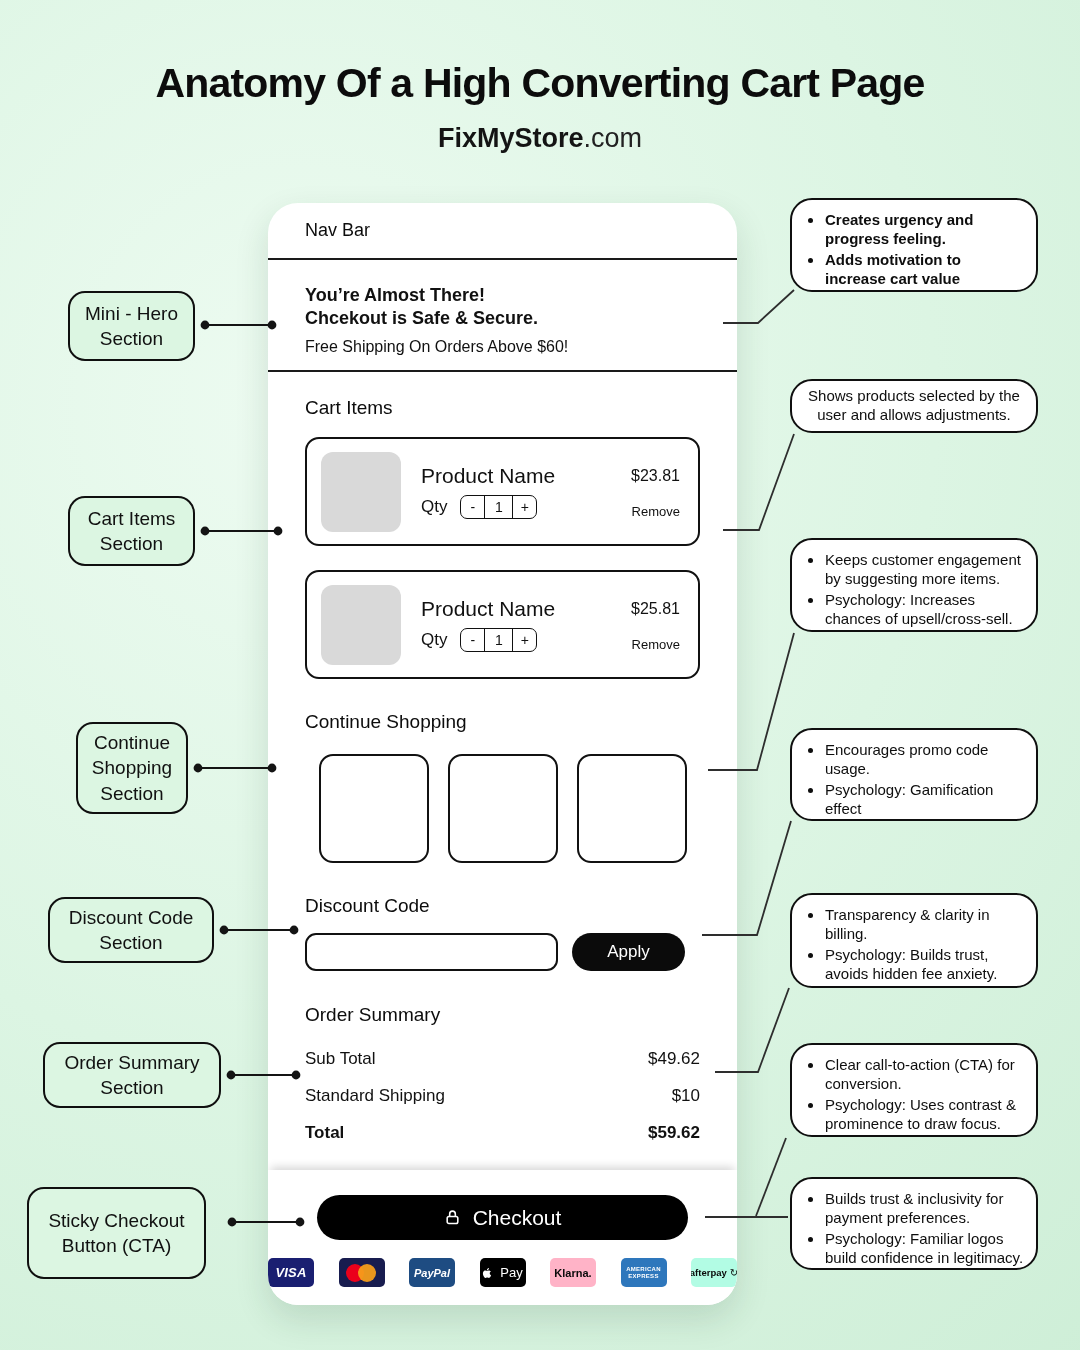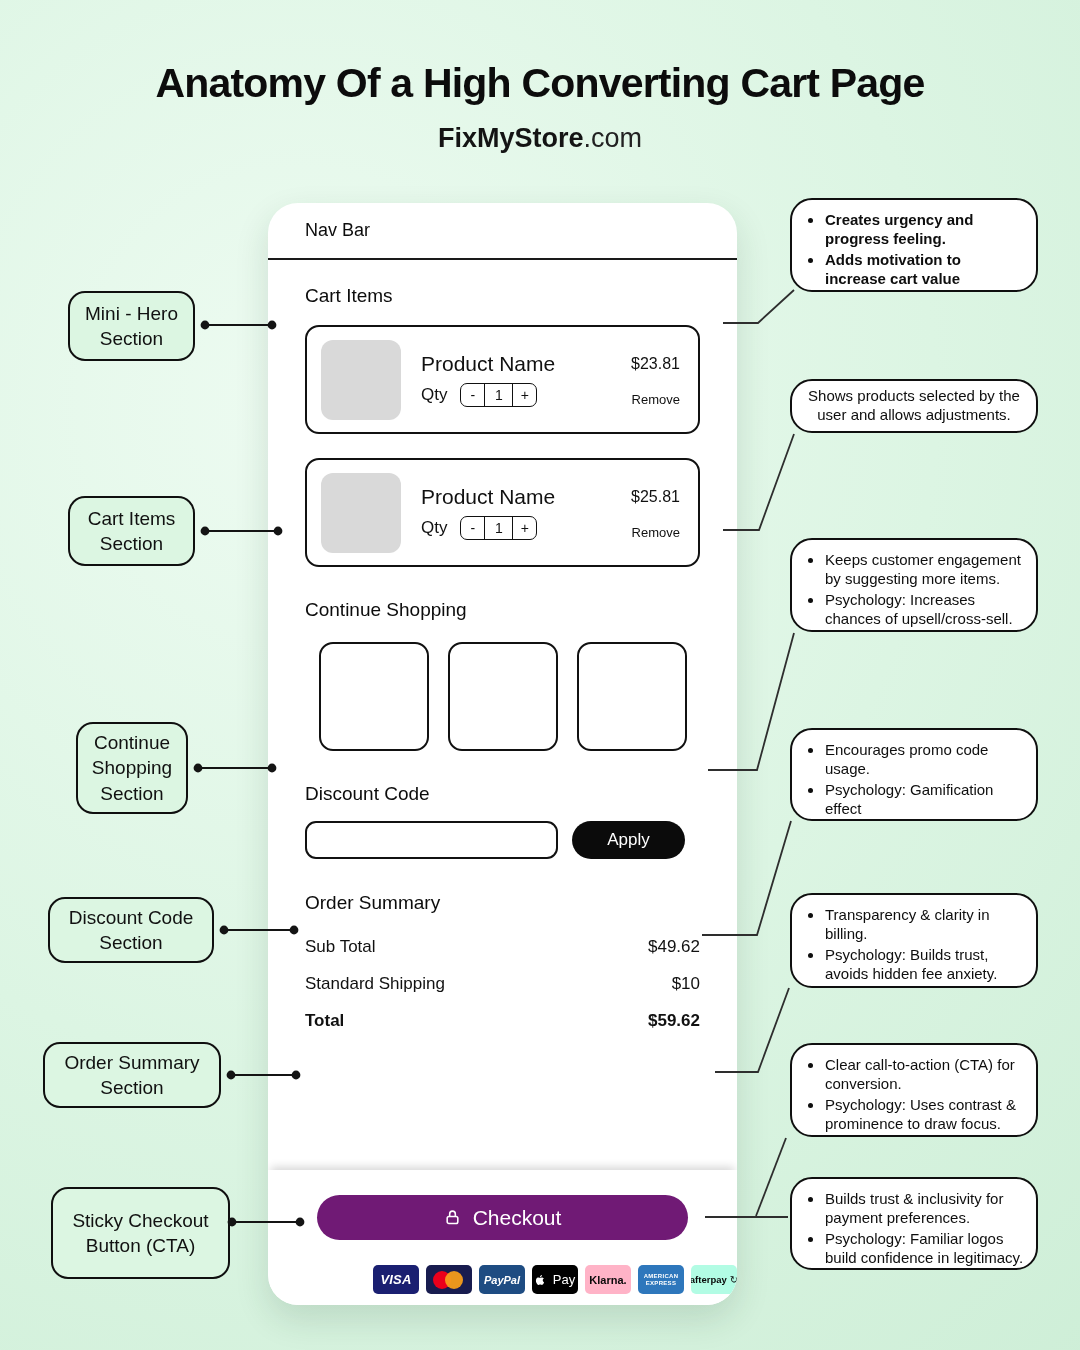--- a/index.html
+++ b/index.html
@@ -95,24 +95,24 @@
   .sum-row { display:flex; justify-content:space-between; font-size:17px; margin-top:17px; }
   .sum-row.first { margin-top:23px; }
   .sum-row.total { font-weight:700;gap:36px; }
 
   .footer {
     position:absolute; left:0; bottom:0; width:100%; height:135px; background:#fff;
     box-shadow:0 -6px 9px -3px rgba(0,0,0,.16); border-radius:0 0 30px 30px;
   }
   .checkout-btn {
     margin:25px auto 0; width:371px; height:45px; border:none; border-radius:23px;
-    background:#701a75; color:#fff; display:flex; align-items:center; justify-content:center;
+    background:#000000; color:#fff; display:flex; align-items:center; justify-content:center;
     gap:12px; font-size:21px; font-weight:500; cursor:pointer; font-family:inherit;text-align:center;
   }
-  .payments { margin-top:25px; display:flex; justify-content:flex-end; gap:7px;padding-left:35px; }
+  .payments { margin-top:18px; display:flex; justify-content:space-between; gap:7px; }
   .pay { width:46px; height:29px; border-radius:5px; display:flex; align-items:center;
     justify-content:center; overflow:hidden; }
   .pay.visa { background:#1a1f71; color:#fff; font-size:13px; font-weight:700;
     font-style:italic; letter-spacing:.2px; }
   .pay.mc { background:#181c4f; position:relative; }
   .mc-c { position:absolute; top:5.5px; width:18px; height:18px; border-radius:50%; }
   .mc-c.red { left:7px; background:#eb001b; }
   .mc-c.org { left:19px; background:#f79e1b; opacity:.94; }
   .pay.pp { background:#1e4c82; color:#fff; font-size:11px; font-weight:700; font-style:italic; }
   .pay.ap { background:#000; color:#fff; font-size:13px; gap:8px; }
@@ -162,21 +162,21 @@
     <div class="subtitle">
       <span class="bold">FixMyStore</span><span class="light">.com</span>
     </div>
   </div>
 
   <div class="llabel" style="left:68px;  top:291px; width:127px; height:70px;">Mini - Hero Section</div>
   <div class="llabel" style="left:68px;  top:496px; width:127px; height:70px;">Cart Items Section</div>
   <div class="llabel" style="left:76px;  top:722px; width:112px; height:92px;">Continue Shopping Section</div>
   <div class="llabel" style="left:48px;  top:897px; width:166px; height:66px;">Discount Code Section</div>
   <div class="llabel" style="left:43px;  top:1042px; width:178px; height:66px;">Order Summary Section</div>
-  <div class="llabel" style="left:51px;  top:1187px; width:179px; height:92px;">Sticky Checkout Button (CTA)</div>
+  <div class="llabel" style="left:27px;  top:1187px; width:179px; height:92px;">Sticky Checkout Button (CTA)</div>
 
   <div class="callout" style="top:198px; height:94px;font-weight:bold;">
     <ul>
       <li>Creates urgency and progress feeling.</li>
       <li>Adds motivation to increase cart value</li>
     </ul>
   </div>
   <div class="callout centered" style="top:379px; height:54px;">Shows products selected by the user and allows adjustments.</div>
   <div class="callout" style="top:538px; height:94px;">
     <ul>
@@ -208,20 +208,25 @@
       <li>Psychology: Familiar logos build confidence in legitimacy.</li>
     </ul>
   </div>
 
   <div class="phone">
 
     <div class="navbar">
       <span>Nav Bar</span>
     </div>
 
+    <div class="hero">
+      <div class="h-line">You’re Almost There!</div>
+      <div class="h-line">Chcekout is Safe &amp; Secure.</div>
+      <div class="h-sub">Free Shipping On Orders Above $60!</div>
+    </div>
 
     <div class="pcontent">
       <div class="sec-heading h-cart">Cart Items</div>
 
       <div class="cart-card">
         <div class="thumb"></div>
         <div class="card-body">
           <div class="card-row">
             <span class="p-name">Product Name</span>
             <span class="p-price">$23.81</span>

